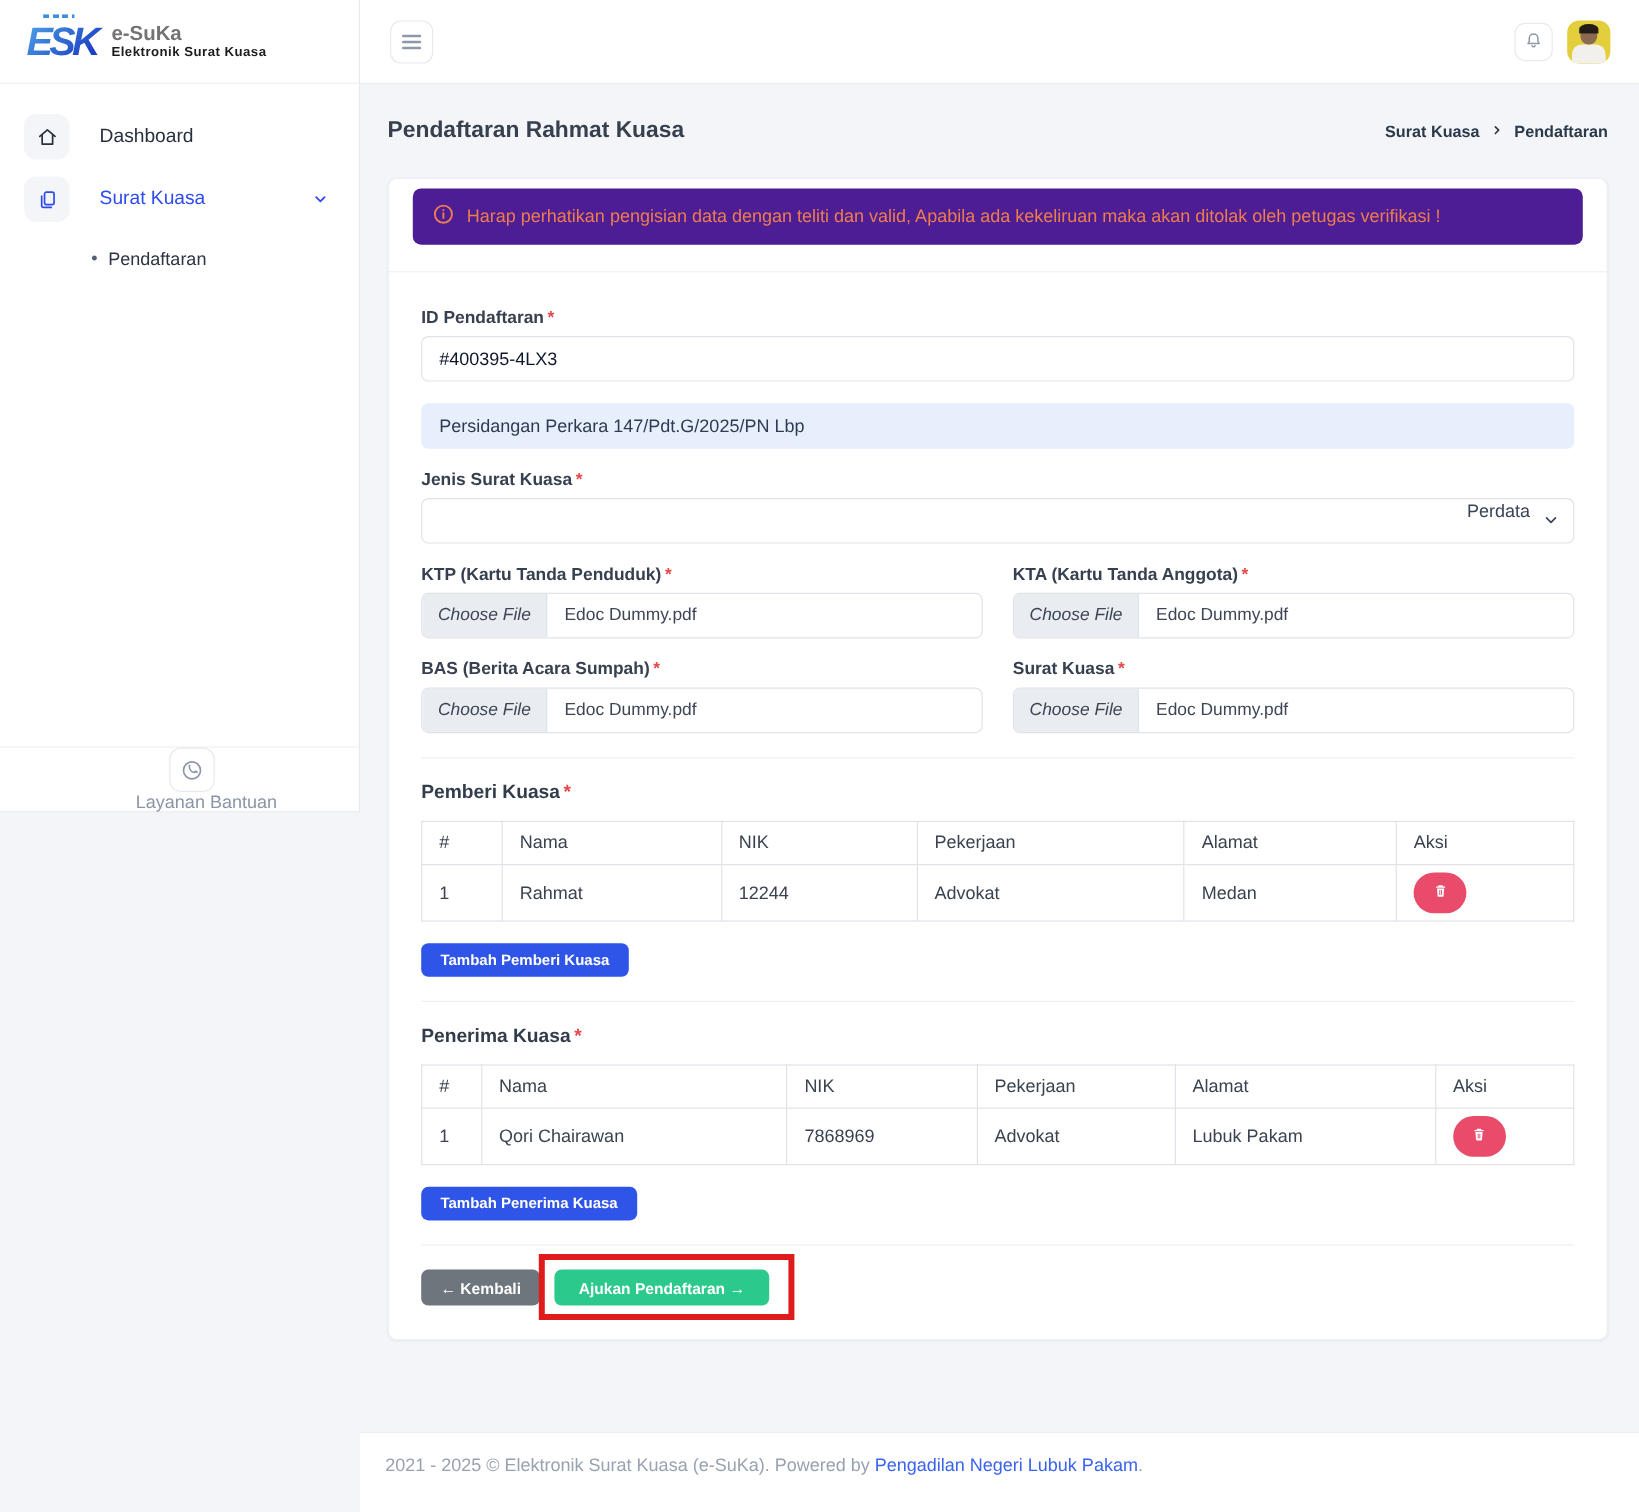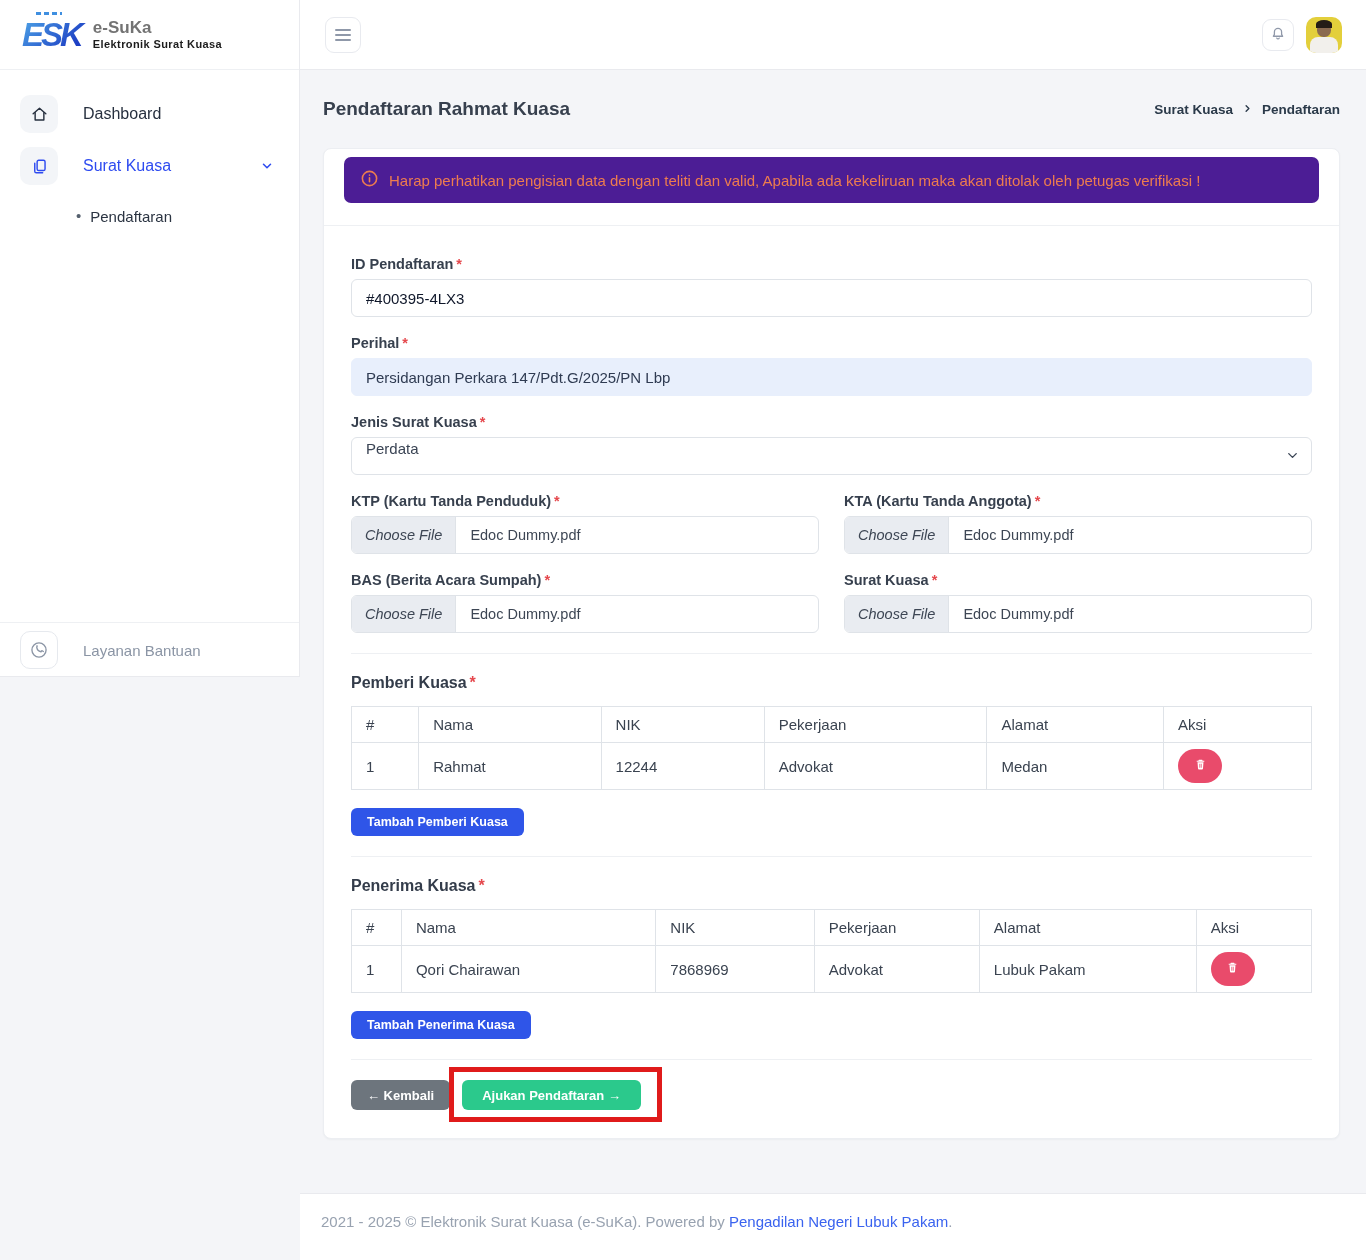--- a/index.html
+++ b/index.html
@@ -45,21 +45,21 @@
   }
   .nav-label { margin-left:25px; font-size:16px; font-weight:500; color:#27303f; }
   .nav-item.active .nav-label { color:#2e4bf0; }
   .nav-chevron { position:absolute; right:8px; display:flex; }
   .nav-subitem { display:flex; align-items:center; margin:22px 0 0 56px; cursor:pointer; }
   .nav-subitem .bullet::before { content:"•"; color:#55606e; font-size:15px; margin-right:9px; }
   .nav-sublabel { font-size:15px; font-weight:500; color:#2b3442; }
 
   .sidebar-help {
     position:absolute; left:0; top:622px; width:100%; height:55px;
-    border-top:1px solid #eef0f3; display:flex; align-items:center; padding-left:20px;
+    border-top:1px solid #eef0f3; display:flex; align-items:center; padding-left:20px;flex-direction:column;
   }
   .help-icon-box {
     width:38px; height:38px; border-radius:10px; border:1px solid #e6e9ee; background:#fff;
     display:flex; align-items:center; justify-content:center;
   }
   .help-label { margin-left:25px; font-size:15px; color:#8b95a5; }
 
   
   .topbar {
     position:absolute; left:300px; top:0; width:1066px; height:70px;
@@ -111,21 +111,21 @@
     padding:0 14px; font-size:15px; color:#0f172a; background:#fff;
     font-family:"Liberation Sans", sans-serif; outline:none;
   }
   .text-input.readonly { background:#e8effc; border-color:#e8effc; color:#2f3b52; }
 
   .select-wrap { position:relative; }
   .select-input {
     appearance:none; -webkit-appearance:none;
     width:100%; height:38px; border:1px solid #dfe3e8; border-radius:6px;
     padding:0 36px 16px 14px; font-size:15px; color:#3a4454; background:#fff;
-    font-family:"Liberation Sans", sans-serif; outline:none; cursor:pointer;
+    font-family:"Liberation Sans", sans-serif; outline:none; cursor:pointer;text-align:right;
   }
   .select-chevron { position:absolute; right:12px; top:11px; pointer-events:none; }
 
   .file-grid { display:grid; grid-template-columns:1fr 1fr; column-gap:25px; row-gap:18px; margin-bottom:18px; }
   .file-input {
     display:flex; align-items:stretch; height:38px;
     border:1px solid #dfe3e8; border-radius:6px; overflow:hidden; background:#fff; cursor:pointer;
   }
   .choose-btn {
     background:#e9ecf1; border-right:1px solid #dfe3e8; display:flex; align-items:center;
@@ -292,23 +292,20 @@
       
       <div class="form-group">
         <div class="form-label">
           <span>ID Pendaftaran</span><span class="req">*</span>
         </div>
         <input class="text-input" type="text" value="#400395-4LX3" style="">
       </div>
 
       
       <div class="form-group">
-        <div class="form-label">
-          <span>Perihal</span><span class="req">*</span>
-        </div>
         <input class="text-input readonly" type="text" readonly="" value="Persidangan Perkara 147/Pdt.G/2025/PN Lbp" style="">
       </div>
 
       
       <div class="form-group">
         <div class="form-label">
           <span>Jenis Surat Kuasa</span><span class="req">*</span>
         </div>
         <div class="select-wrap">
           <select class="select-input">

